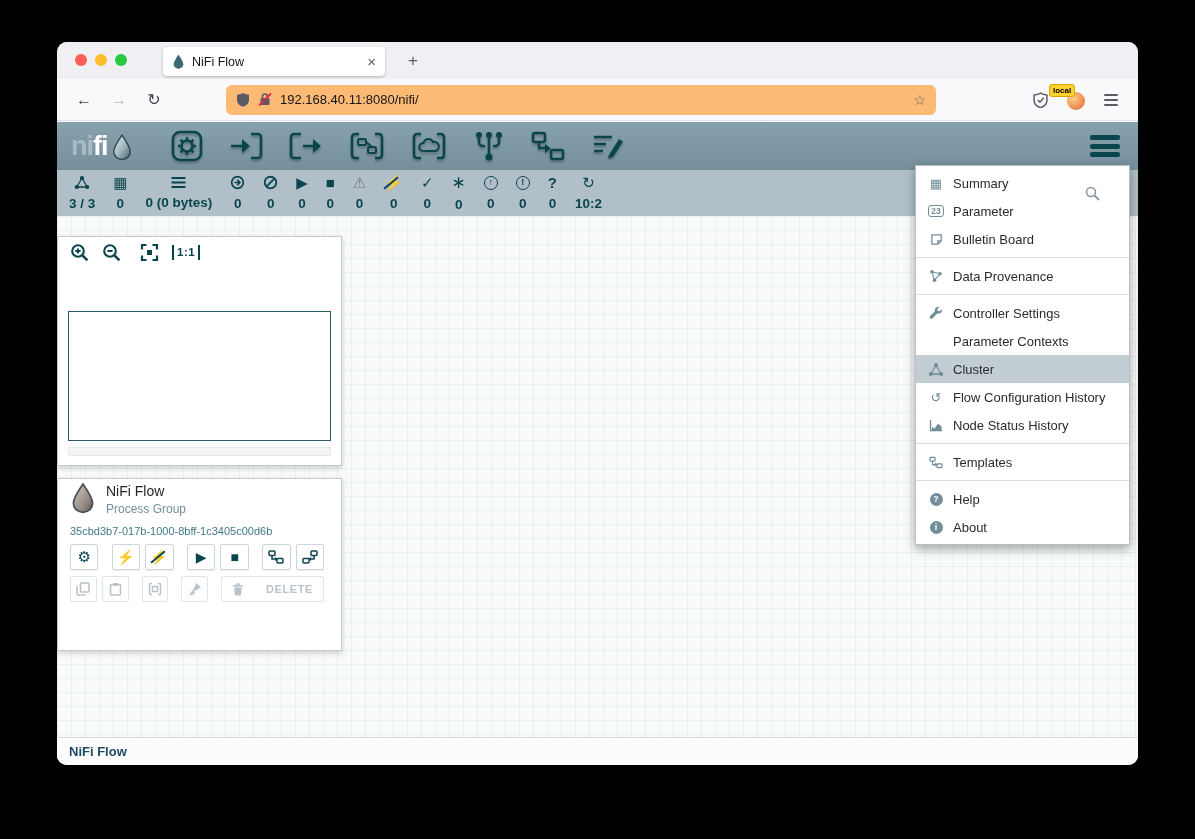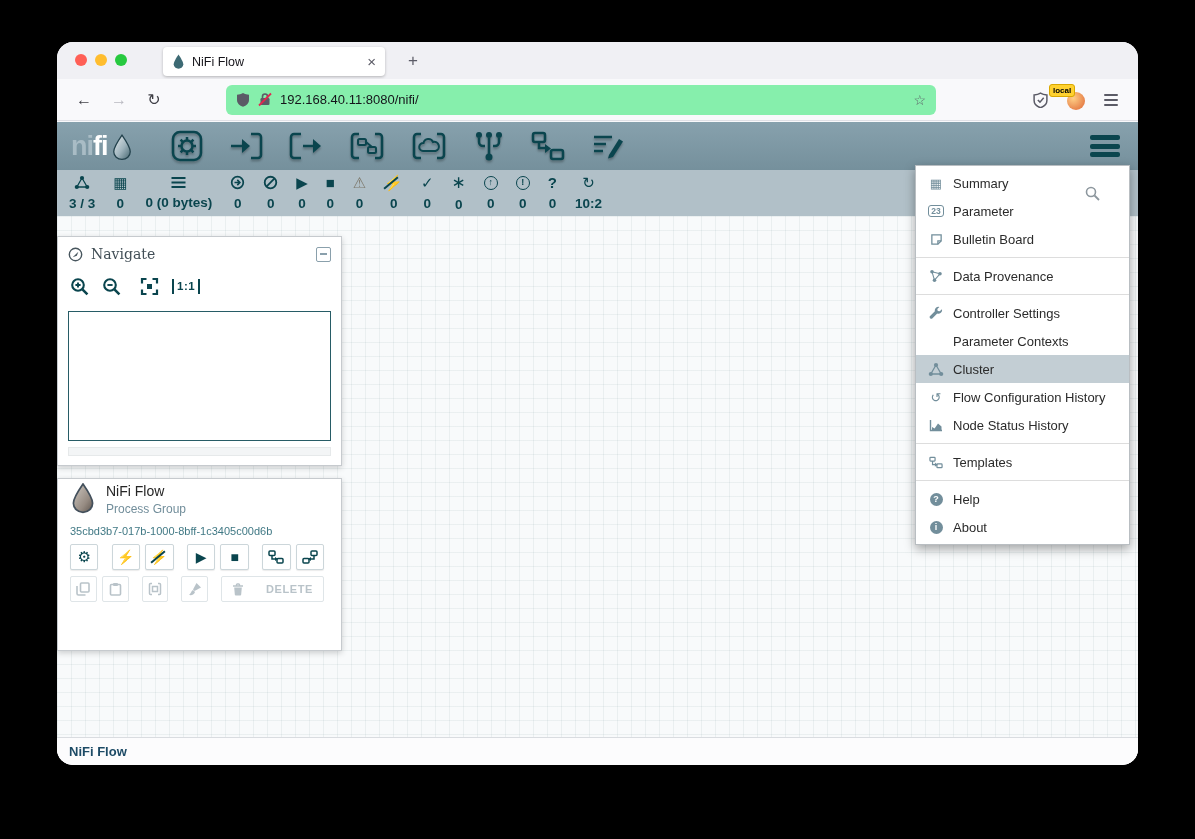--- a/index.html
+++ b/index.html
@@ -1,20 +1,20 @@
 <!DOCTYPE html>
 <html><head>
 <meta charset="utf-8">
 <style>
   * { margin:0; padding:0; box-sizing:border-box; }
   html,body { width:1195px; height:839px; }
   body { font-family:"Liberation Sans", sans-serif; background:#000; position:relative; overflow:hidden; }
 
   .window { position:absolute; left:57px; top:42px; width:1081px; height:723px;
-            border-radius:16px; overflow:hidden; background:#f9f9fb;
+            border-radius:10px; overflow:hidden; background:#f9f9fb;
             box-shadow:0 12px 40px rgba(0,0,0,0.6); }
 
   
   .tabbar { position:relative; height:37px; background:#f0f0f4; }
   .traffic { position:absolute; left:18px; top:12px; display:flex; gap:8px; }
   .tl { width:12px; height:12px; border-radius:50%; display:block; }
   .tl.red{background:#ff5f56}.tl.yellow{background:#ffbd2e}.tl.green{background:#27c93f}
   .tab { position:absolute; left:106px; top:5px; width:222px; height:29px; background:#fff;
          border-radius:4px; box-shadow:0 1px 3px rgba(0,0,0,0.25); display:flex; align-items:center;
          padding:0 9px; gap:7px; }
@@ -22,21 +22,21 @@
   .tab-close { color:#5b5b66; font-size:15px; cursor:pointer; }
   .favicon { display:flex; }
   .newtab { position:absolute; left:344px; top:7px; width:24px; height:24px; display:flex;
             align-items:center; justify-content:center; font-size:17px; color:#5b5b66; border-radius:4px; cursor:pointer; }
 
   .navbar { position:relative; height:42px; background:#f9f9fb; border-bottom:1px solid #e0e0e6;
             display:flex; align-items:center; padding:0 14px; }
   .nav-btn { width:26px; height:26px; display:flex; align-items:center; justify-content:center;
              font-size:16px; color:#3f3f46; margin-right:9px; cursor:pointer; }
   .nav-btn.disabled { color:#b9b9c0; }
-  .urlbar { margin-left:50px; width:710px; height:30px; background:#86efac; border-radius:6px;
+  .urlbar { margin-left:50px; width:710px; height:30px; background:#fdba74; border-radius:6px;
             display:flex; align-items:center; padding:0 10px; gap:8px; cursor:text; }
   .url-text { flex:1; font-size:13px; color:#15141a; }
   .star { color:#5b5b66; font-size:14px; cursor:pointer; }
   .nav-right { margin-left:auto; display:flex; align-items:center; gap:16px; padding-right:4px;text-decoration:underline; }
   .avatar-wrap { position:relative; width:22px; height:22px; cursor:pointer; }
   .avatar { display:block; width:18px; height:18px; border-radius:50%; margin-top:3px; margin-left:3px;
             background:radial-gradient(circle at 35% 35%, #ffcf86, #e8854d 70%); }
   .profile-badge { position:absolute; top:-5px; left:-15px; background:#ffd12f; color:#000;
                    font-size:8px; font-weight:bold; padding:1px 3px; border-radius:3px; border:1px solid #d9a800; }
   .ham { cursor:pointer; padding:4px 2px; }
@@ -382,32 +382,20 @@
         </div>
       <div class="sb-item">
         <span class="sb-icon" id="refresh-icon">↻</span>
         <span class="sb-val">10:2</span>
       </div>
     </div>
 
     <div class="canvas"></div>
 
     <div class="panel navigate">
-      <div class="panel-header">
-        <span style="display:flex">
-            <svg width="15" height="15" viewBox="0 0 16 16">
-              <circle cx="8" cy="8" r="6.6" fill="none" stroke="currentColor" stroke-width="1.5"></circle>
-              <path d="M5 11 L11 5 L9.4 9.4 Z" fill="currentColor"></path>
-            </svg>
-          </span>
-        <span class="panel-title">Navigate</span>
-        <span class="collapse">
-            <i></i>
-          </span>
-      </div>
       <div class="nav-toolbar">
         <span class="nav-tool">
             <svg width="19" height="19" viewBox="0 0 19 19">
               <circle cx="8" cy="8" r="5.8" fill="none" stroke="currentColor" stroke-width="2.1"></circle>
               <line x1="12.4" y1="12.4" x2="17.4" y2="17.4" stroke="currentColor" stroke-width="2.6"></line>
               <path d="M5.4 8 h5.2 M8 5.4 v5.2" stroke="currentColor" stroke-width="1.9"></path>
             </svg>
           </span>
         <span class="nav-tool">
             <svg width="19" height="19" viewBox="0 0 19 19">

